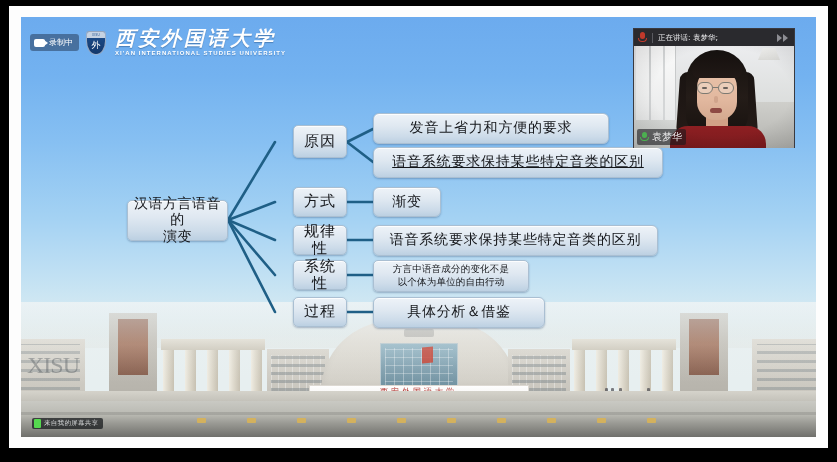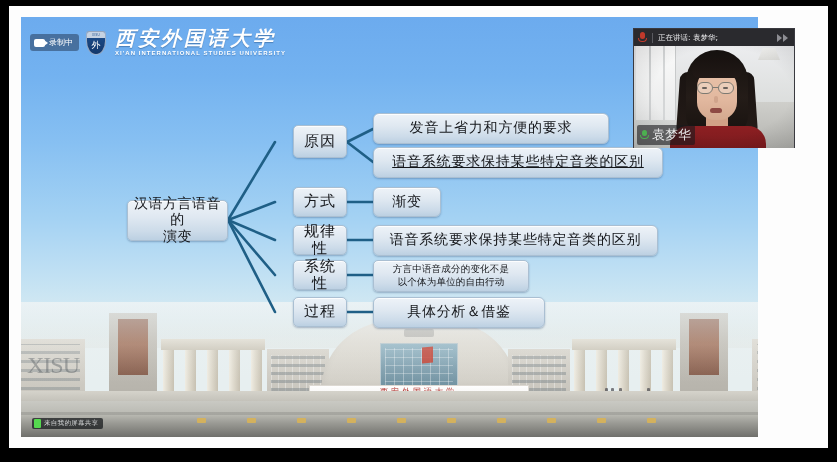--- a/index.html
+++ b/index.html
@@ -20,21 +20,21 @@
     position: absolute;
     left: 9px; top: 6px;
     width: 819px; height: 442px;
     background: #fdfdfd;
   }
 
   
   #slide {
     position: absolute;
     left: 21px; top: 17px;
-    width: 737px; height: 420px;
+    width: 795px; height: 420px;
     overflow: hidden;
     background: linear-gradient(180deg,
         #6cabee 0%,
         #73b2f0 14%,
         #87c0f2 30%,
         #a4d2f3 48%,
         #c2e1f3 62%,
         #d8ebf2 72%,
         #e7eff0 78%);
   }
@@ -389,21 +389,21 @@
   }
   #name-tag .mic-on .cap{
     position:absolute; left:2.5px; top:0; width:5px; height:6px;
     background:#4caf50; border-radius:3px;
   }
   #name-tag .mic-on .arc{
     position:absolute; left:0.5px; top:5px; width:9px; height:4px;
     border:1.3px solid #4caf50; border-top:none; border-radius:0 0 5px 5px;
   }
   #name-tag .nm {
-    font-size:13px; color:#e9e9ea; white-space:nowrap;
+    font-size:10px; color:#e9e9ea; white-space:nowrap;
     font-family:"DejaVu Sans", sans-serif;
     text-align:right;
   }
 
   
   #watermark {
     position:absolute; left:11px; bottom:8px;
     display:flex; align-items:center; gap:3px;
     background: rgba(20,22,25,.72);
     padding:1px 5px 1px 2px; border-radius:2px;

